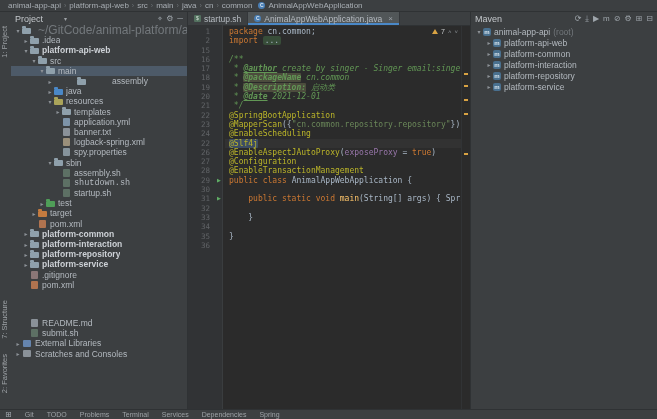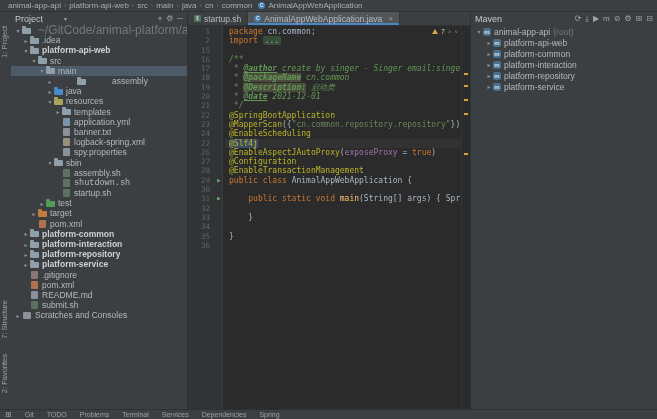--- a/index.html
+++ b/index.html
@@ -238,29 +238,34 @@
       <div class="trow" style="padding-left: 11px;">
         <span class="chev"></span>
         <span class="ticon i-file-git"></span>
         <span class="tlabel">.gitignore</span>
       </div>
       <div class="trow" style="padding-left: 11px;">
         <span class="chev"></span>
         <span class="ticon i-file-pom"></span>
         <span class="tlabel">pom.xml</span>
       </div>
-      <div class="trow" style="padding-left: 11px;">
+      <div class="trow" style="padding-left: 11px; margin-top: 28px;">
         <span class="chev"></span>
         <span class="ticon i-file-md"></span>
         <span class="tlabel">README.md</span>
       </div>
       <div class="trow" style="padding-left: 11px;">
         <span class="chev"></span>
         <span class="ticon i-file-sh"></span>
         <span class="tlabel">submit.sh</span>
+      </div>
+      <div class="trow" style="padding-left: 3px;">
+        <span class="chev">▸</span>
+        <span class="ticon i-lib"></span>
+        <span class="tlabel">External Libraries</span>
       </div>
       <div class="trow" style="padding-left: 3px;">
         <span class="chev">▸</span>
         <span class="ticon i-scratch"></span>
         <span class="tlabel">Scratches and Consoles</span>
       </div>
     </div>
 </div>
 
 <div id="editor">

